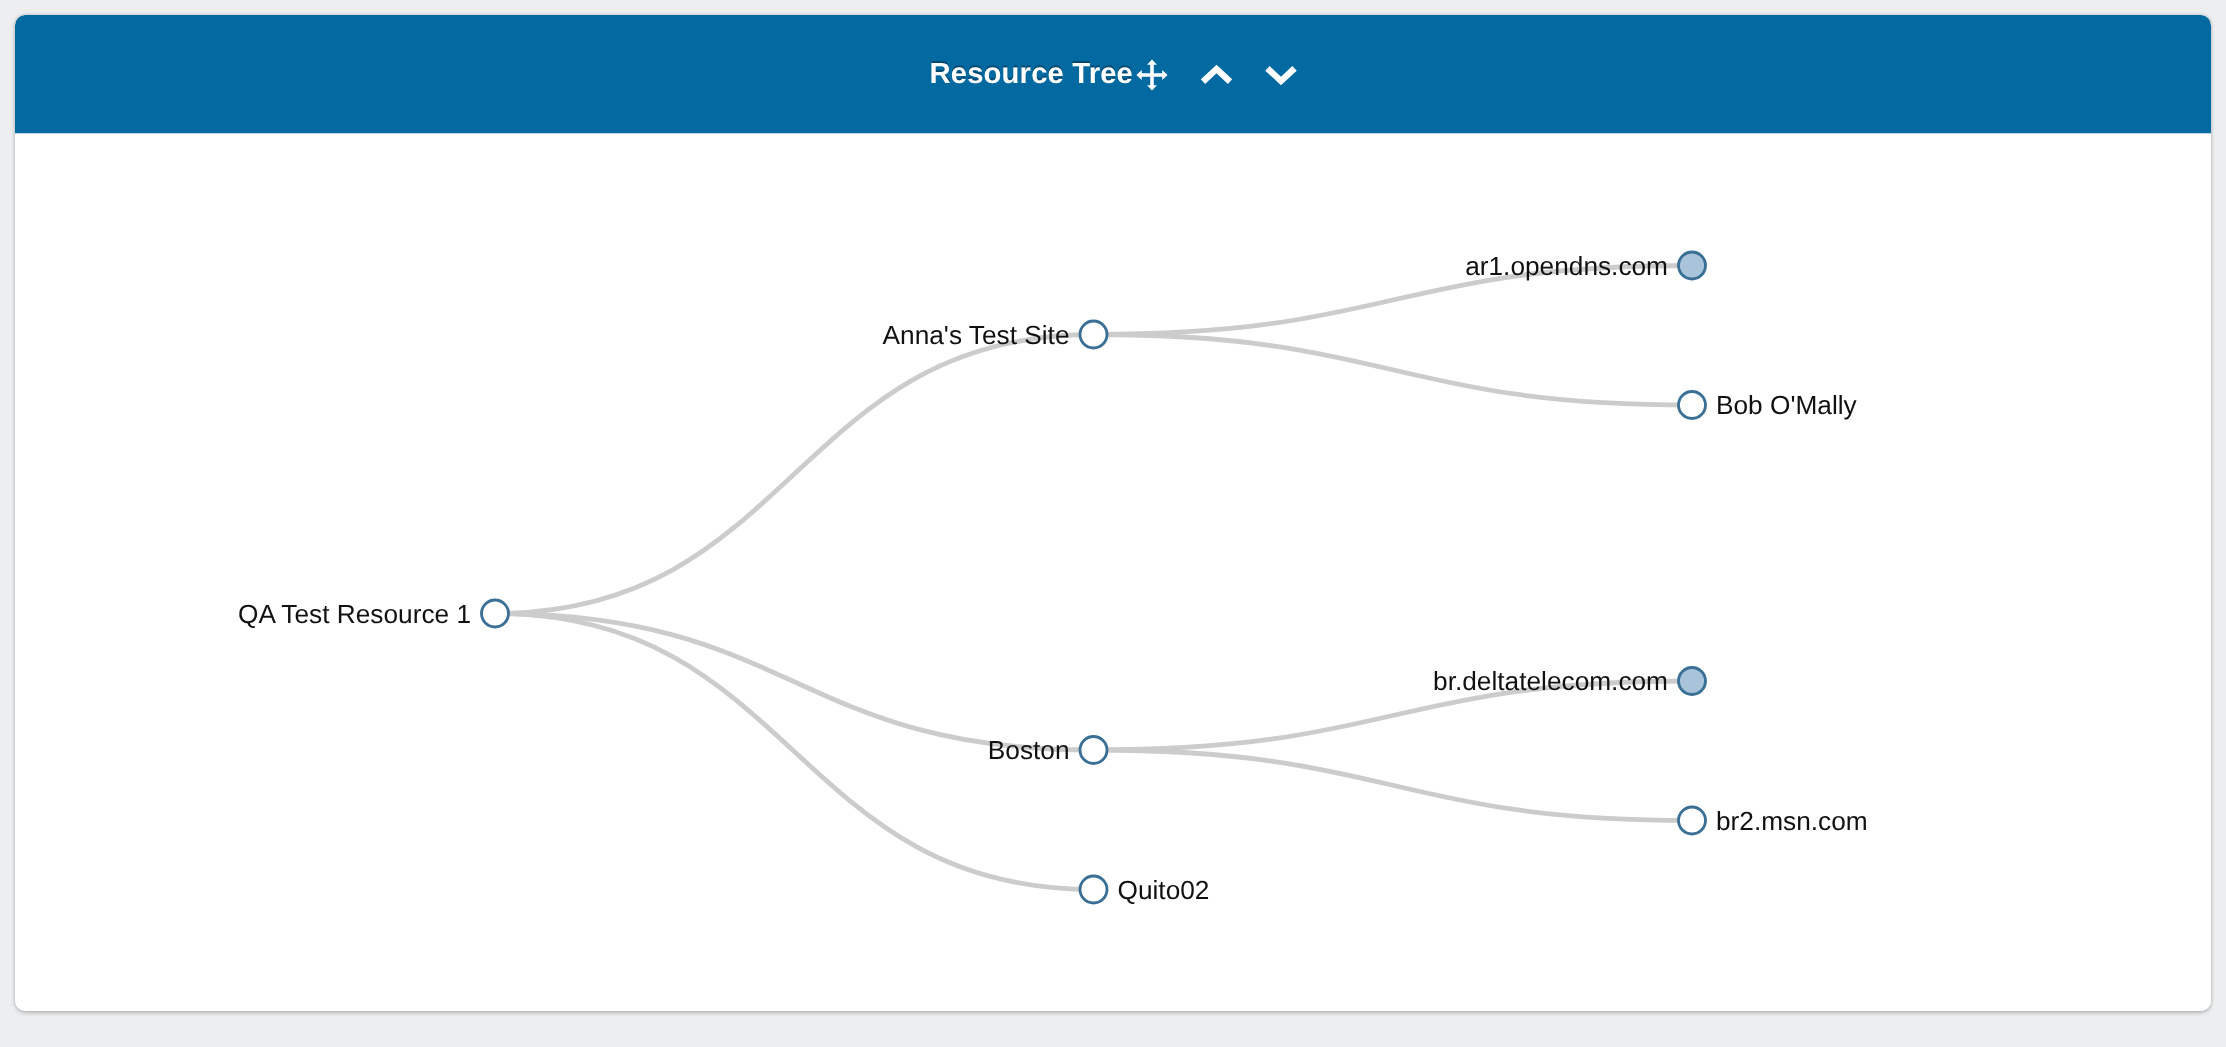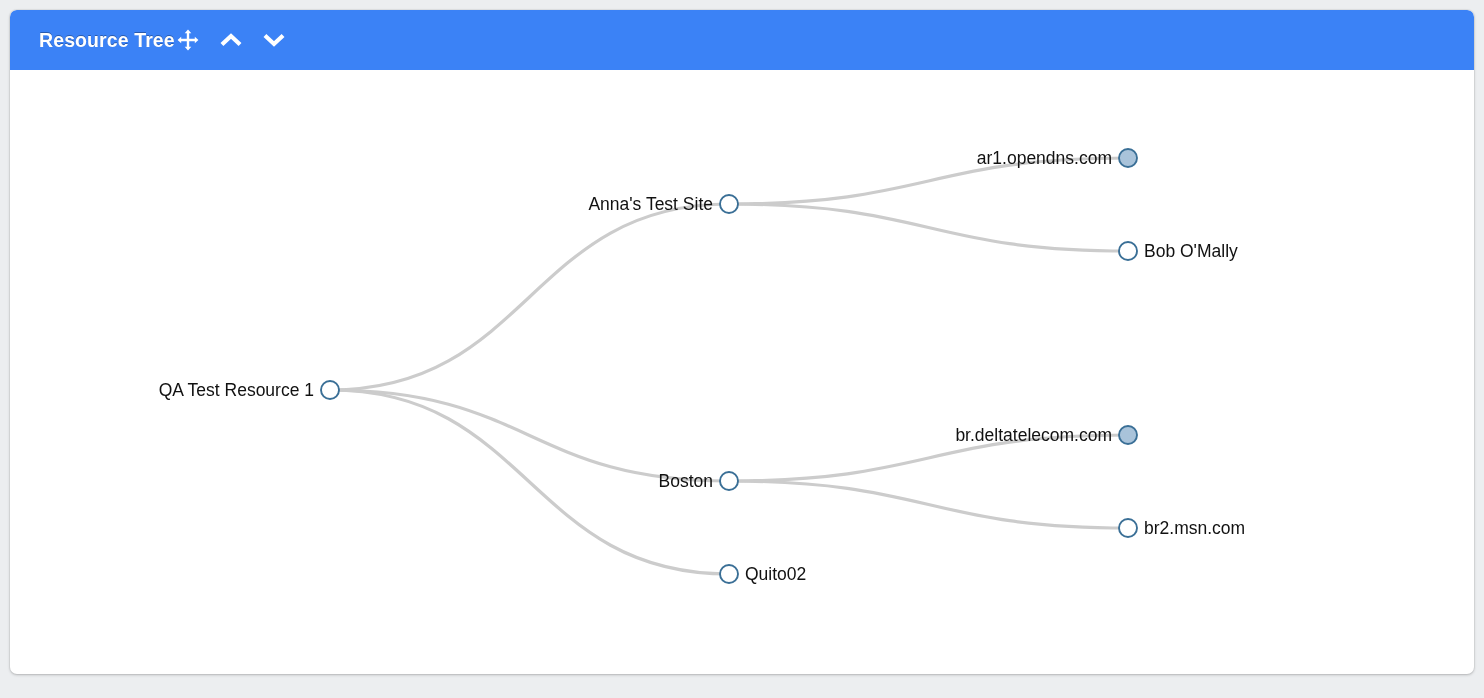--- a/index.html
+++ b/index.html
@@ -25,26 +25,26 @@
     width: 1464px;
     height: 664px;
     background: #ffffff;
     border-radius: 7px;
     box-shadow: 0 1px 3px rgba(0,0,0,0.22), 0 0 0 1px rgba(0,0,0,0.04);
     overflow: hidden;
   }
 
   .panel-header {
     position: relative;
-    height: 60px;
-    background: #3b82f6;
+    height: 79px;
+    background: #0369a1;
     border-radius: 6px 6px 0 0;
     display: flex;
     align-items: center;
-    justify-content: flex-start;
+    justify-content: center;
     padding: 0 26px 0 29px;
     box-sizing: border-box;
   }
 
   .panel-title {
     color: #ffffff;
     font-size: 19.5px;
     font-weight: bold;
     letter-spacing: 0.1px;
     text-shadow: 0 -1px 0 rgba(0,0,0,0.30);

